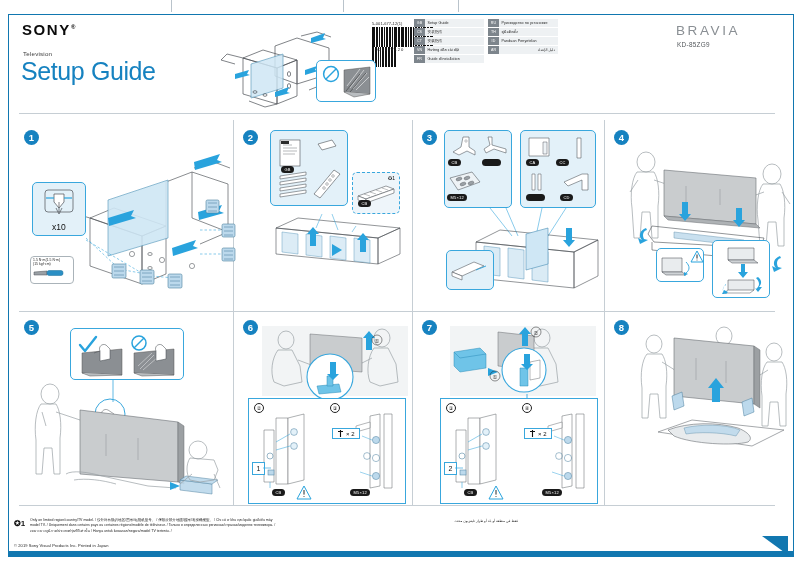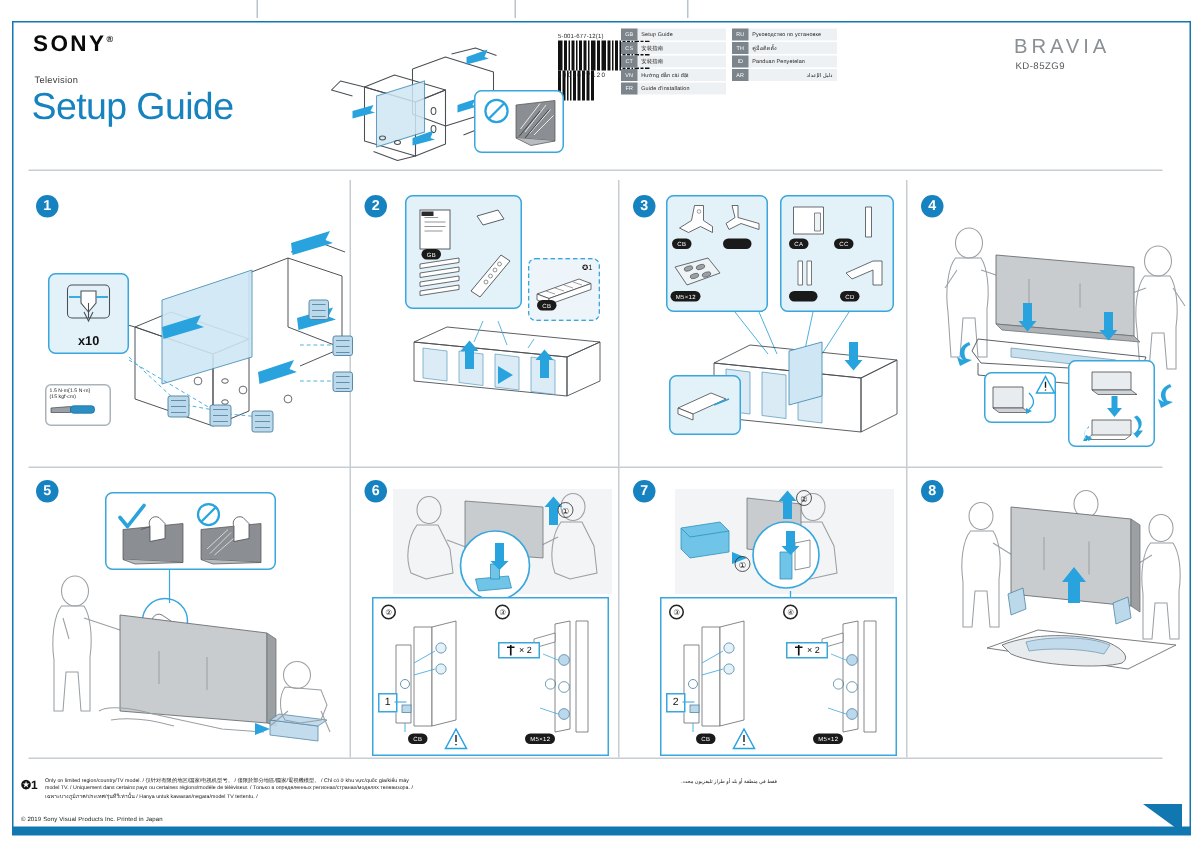--- a/index.html
+++ b/index.html
@@ -71,21 +71,21 @@
   .x2box{position:absolute;border:1px solid #39a7dd;background:#fff;font-size:6px;color:#111;
          padding:1px 4px;white-space:nowrap;display:flex;align-items:center;gap:2px;}
 
   .numbox{position:absolute;border:1.1px solid #39a7dd;background:#fff;font-size:7px;color:#111;
           width:11px;height:11px;display:flex;align-items:center;justify-content:center;}
 
   .torquebox{position:absolute;border:1px solid #aab3b9;border-radius:4px;background:#fff;
              width:42px;height:26px;}
   .torquetxt{position:absolute;font-size:3.4px;color:#222;line-height:1.25;letter-spacing:.05px;}
 
-  .x10{position:absolute;font-size:8.5px;font-weight:bold;color:#111;}
+  .x10{position:absolute;font-size:8.5px;font-weight:normal;color:#111;}
 
   
   .fnstar{position:absolute;left:14px;top:519px;font-size:8px;font-weight:bold;color:#111;}
   .fntext{position:absolute;left:30px;top:518px;width:246px;font-size:3.5px;line-height:1.55;
           color:#1a1a1a;letter-spacing:.02px;}
   .fnar{position:absolute;left:286px;top:519px;width:232px;font-size:3.4px;line-height:1.5;
         color:#1a1a1a;text-align:right;direction:rtl;}
   .copyright{position:absolute;left:14px;top:543px;font-size:4px;color:#1a1a1a;letter-spacing:.1px;}
 </style>
 </head>

